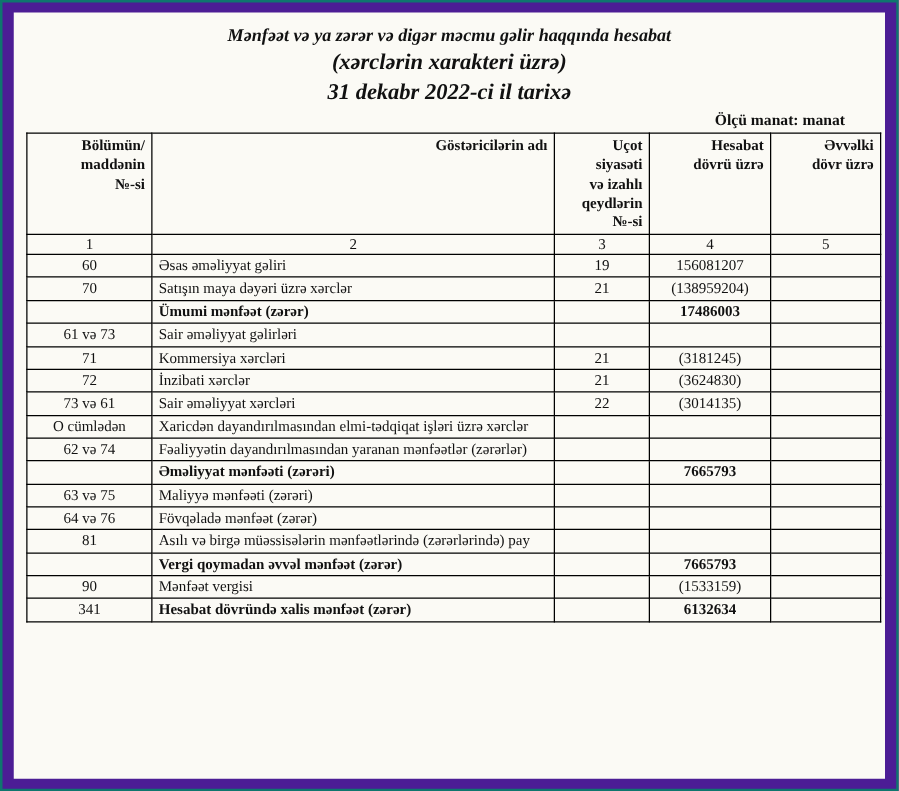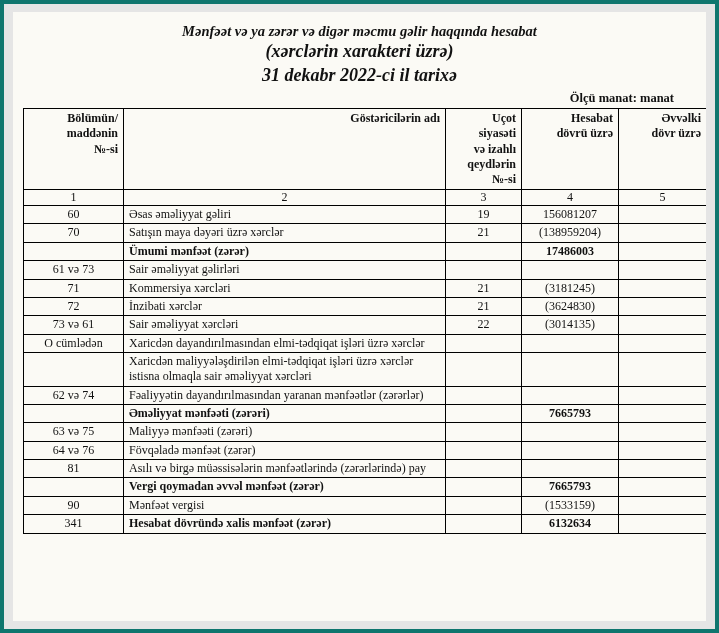--- a/index.html
+++ b/index.html
@@ -1,21 +1,21 @@
 <!DOCTYPE html>
 <html><head>
 <meta charset="utf-8">
 <style>
   html, body { margin: 0; padding: 0; background: #b8ae9c; }
   .page {
     width: 719px;
     height: 633px;
     box-sizing: border-box;
-    background: #e5e5e5;
-    border: 4px solid #0f766e;
+    background: #4c1d95;
+    border: 2px solid #0f766e;
     padding: 8px 9px;
     font-family: "Liberation Serif", "DejaVu Serif", serif;
     color: #111;
   }
   .sheet {
     background: #fbfaf5;
     height: 100%;
     box-sizing: border-box;
     padding: 6px 10px 8px 10px;
     overflow: hidden;
@@ -164,27 +164,20 @@
     <td class="c-prev"></td>
   </tr>
           <tr>
     <td class="c-code">O cümlədən</td>
     <td class="c-name">Xaricdən dayandırılmasından elmi-tədqiqat işləri üzrə xərclər</td>
     <td class="c-note"></td>
     <td class="c-cur"></td>
     <td class="c-prev"></td>
   </tr>
           <tr>
-    <td class="c-code"></td>
-    <td class="c-name">Xaricdən maliyyələşdirilən elmi-tədqiqat işləri üzrə xərclər istisna olmaqla sair əməliyyat xərcləri</td>
-    <td class="c-note"></td>
-    <td class="c-cur"></td>
-    <td class="c-prev"></td>
-  </tr>
-          <tr>
     <td class="c-code">62 və 74</td>
     <td class="c-name">Fəaliyyətin dayandırılmasından yaranan mənfəətlər (zərərlər)</td>
     <td class="c-note"></td>
     <td class="c-cur"></td>
     <td class="c-prev"></td>
   </tr>
           <tr class="bold-row">
     <td class="c-code"></td>
     <td class="c-name">Əməliyyat mənfəəti (zərəri)</td>
     <td class="c-note"></td>

